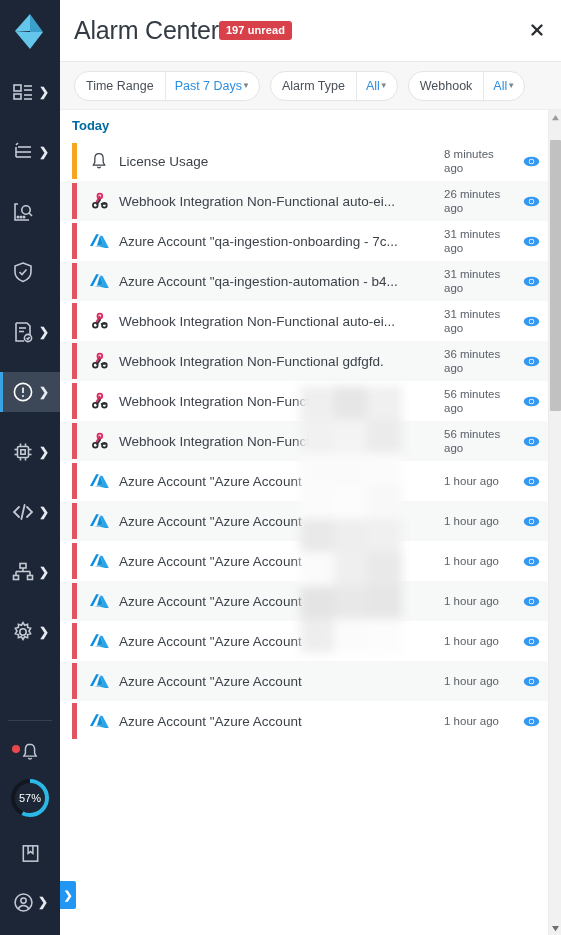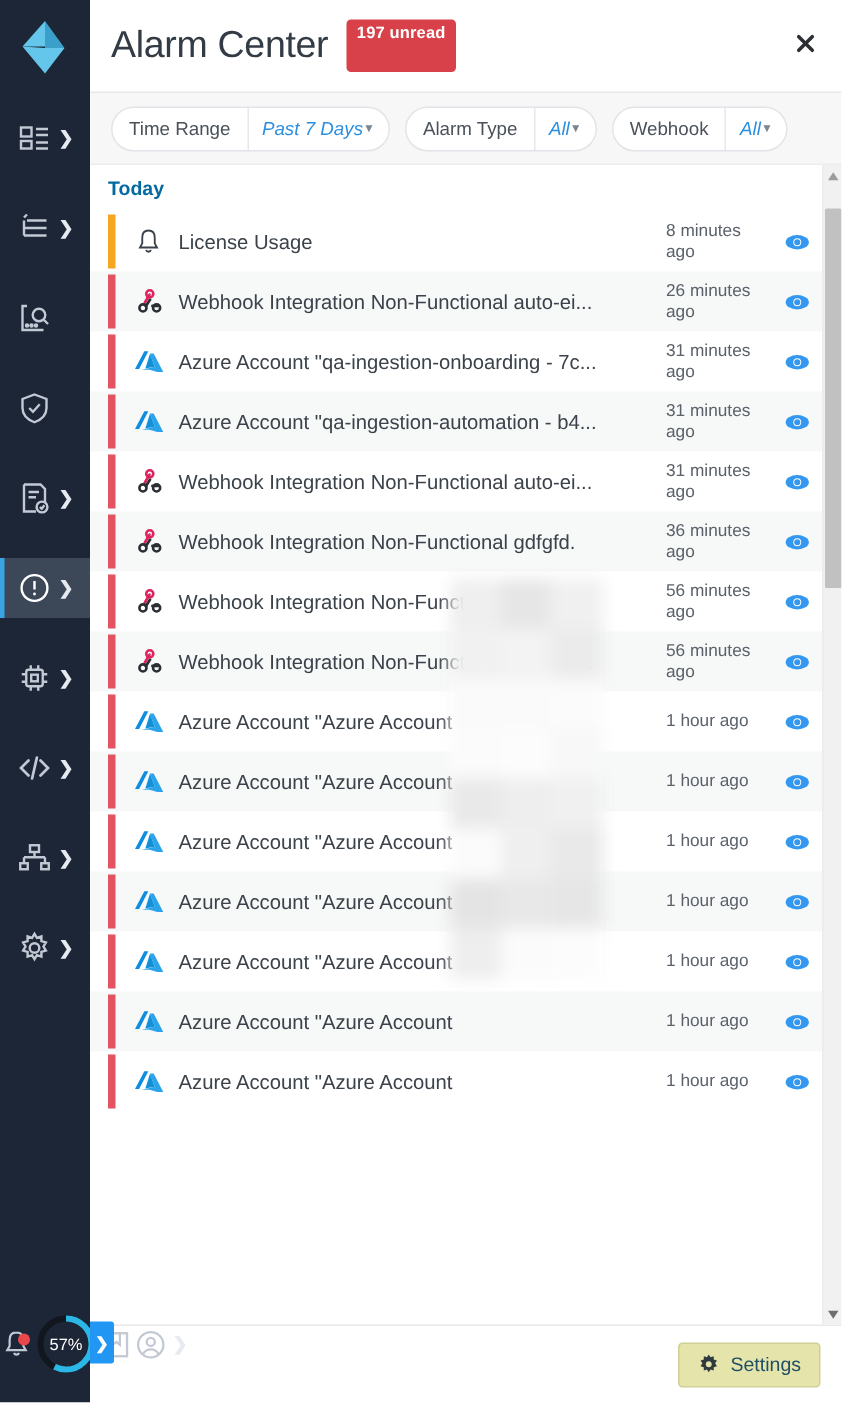--- a/index.html
+++ b/index.html
@@ -34,21 +34,21 @@
     width: 3px; background: #3aa3e3;
   }
   .nav-item .ic { width: 24px; height: 24px; display:block; }
   .nav-item .chev {
     font-size: 12px; font-weight: bold; color: #e7eaf0;
     margin-left: 4px; line-height: 1;
   }
   .nav-item .chev.hidden { visibility: hidden; }
 
   .sidebar-bottom {
-    margin-top: auto; display: flex; flex-direction: row; align-items: center;
+    margin-top: auto; display: flex; flex-direction: column; align-items: center;
     padding-bottom: 10px;
   }
   .sb-divider { width: 44px; height: 1px; background: #343e50; margin-bottom: 14px; }
   .bell-wrap { position: relative; display:flex; align-items:center; justify-content:center;
                width: 60px; height: 34px; color:#c3c9d4; }
   .bell-dot { position:absolute; left: 12px; top: 10px; width: 8px; height: 8px;
               border-radius: 50%; background: #e8474c; }
   .progress-wrap { width: 60px; height: 58px; display:flex; align-items:center; justify-content:center; }
   .pct-label { font-size: 11px; fill: #ffffff; font-family: "Liberation Sans", sans-serif; }
   .book-wrap { width:60px; height: 52px; display:flex; align-items:center; justify-content:center; color:#c3c9d4;}
@@ -66,38 +66,38 @@
   
   .main { flex: 1; display: flex; flex-direction: column; background: #fff; min-width: 0; }
 
   .header {
     height: 62px; display: flex; align-items: center;
     padding: 0 16px 0 14px; background: #fff;
     border-bottom: 1px solid #e6e8eb;
   }
   .page-title { font-size: 25px; color: #333b44; font-weight: 400; letter-spacing: -0.2px; }
   .badge {
-    margin-left: 12px; background: #d9414a; color: #fff;
-    font-size: 11px; font-weight: bold; padding: 3px 7px 20px; border-radius: 3px;
+    background: #d9414a; color: #fff;
+    font-size: 11px; font-weight: bold; padding: 3px 7px 4px; border-radius: 3px;
     letter-spacing: .1px;
   }
   .close-btn { margin-left: auto; font-size: 20px; color: #333; line-height: 1; font-weight: bold; cursor: pointer; }
 
   .filterbar {
     height: 48px; background: #f7f7f8; display: flex; align-items: center;
     padding: 0 14px; gap: 10px;
     border-bottom: 1px solid #ededef;
   }
   .pill {
     height: 30px; background: #fff; border: 1px solid #e2e4e7;
     border-radius: 16px; display: flex; align-items: center; overflow: hidden;
   }
   .pill .lbl { font-size: 12.5px; color: #4a5159; padding: 0 11px; }
   .pill .sep { width: 1px; height: 100%; background: #e6e8eb; }
-  .pill .val { font-size: 12.5px; color: #2d8fe0; padding: 0 9px 0 9px; display:flex; align-items:center; gap:0;font-style:italic;}
+  .pill .val { font-size: 12.5px; color: #2d8fe0; padding: 0 9px 0 9px; display:flex; align-items:center; gap:0;}
   .caret { font-size: 8px; color: #7a8691; }
 
   .searchrow { height: 52px; display: flex; align-items: center; justify-content: flex-end; padding: 0 14px; }
   .searchbox {
     width: 168px; height: 30px; border: 1px solid #e2e4e7; border-radius: 3px;
     display: flex; align-items: center; padding: 0 8px;
   }
   .searchbox input {
     border: none; outline: none; flex: 1; font-size: 12px; color: #555;
     font-family: "Liberation Sans", sans-serif; background: transparent;
@@ -723,24 +723,15 @@
           <div class="redact-cell" style="left: 67.3333px; top: 166.25px; width: 34.2667px; height: 33.85px; background: rgb(233, 233, 233);"></div>
           <div class="redact-cell" style="left: 0px; top: 199.5px; width: 34.2667px; height: 33.85px; background: rgb(228, 228, 228);"></div>
           <div class="redact-cell" style="left: 33.6667px; top: 199.5px; width: 34.2667px; height: 33.85px; background: rgb(232, 232, 232);"></div>
           <div class="redact-cell" style="left: 67.3333px; top: 199.5px; width: 34.2667px; height: 33.85px; background: rgb(230, 230, 230);"></div>
           <div class="redact-cell" style="left: 0px; top: 232.75px; width: 34.2667px; height: 33.85px; background: rgb(238, 238, 238);"></div>
           <div class="redact-cell" style="left: 33.6667px; top: 232.75px; width: 34.2667px; height: 33.85px; background: rgb(251, 251, 251);"></div>
           <div class="redact-cell" style="left: 67.3333px; top: 232.75px; width: 34.2667px; height: 33.85px; background: rgb(252, 252, 252);"></div>
         </div>
     </div>
 
-    <div class="footer">
-      <div class="settings-btn">
-        <svg width="15" height="15" viewBox="0 0 24 24" fill="#2f3a3f">
-          <path d="M12 1.5 l1.9 2.9 3.4-1 0 3.5 3.4 1.1-1.9 3.0 1.9 3.0-3.4 1.1 0 3.5-3.4-1-1.9 2.9-1.9-2.9-3.4 1 0-3.5-3.4-1.1 1.9-3.0-1.9-3.0 3.4-1.1 0-3.5 3.4 1 Z"></path>
-          <circle cx="12" cy="12" r="3.1" fill="#e4e4ab"></circle>
-        </svg>
-        <span>Settings</span>
-      </div>
-    </div>
 
   </div>
 </div>
 
 </body></html>

